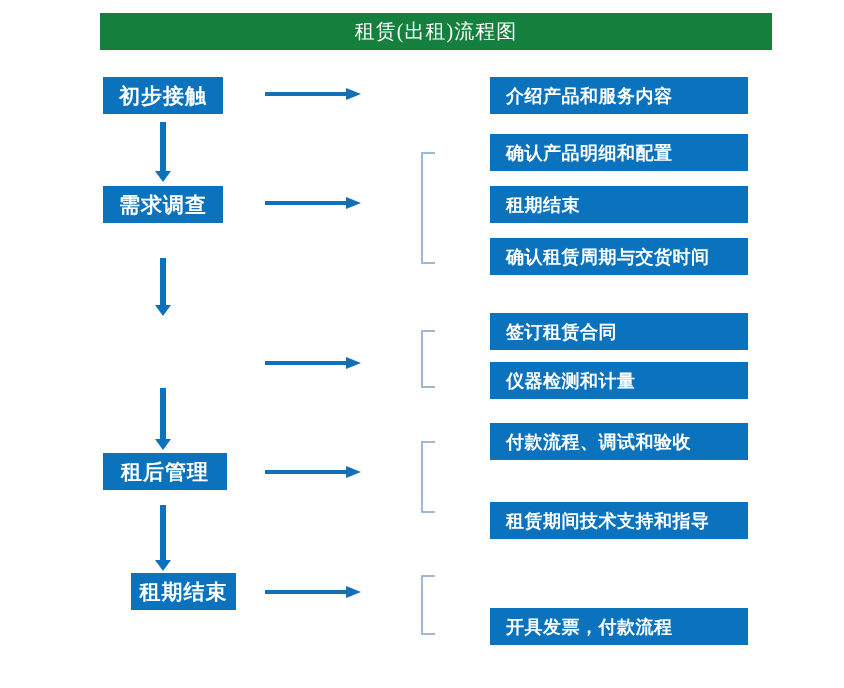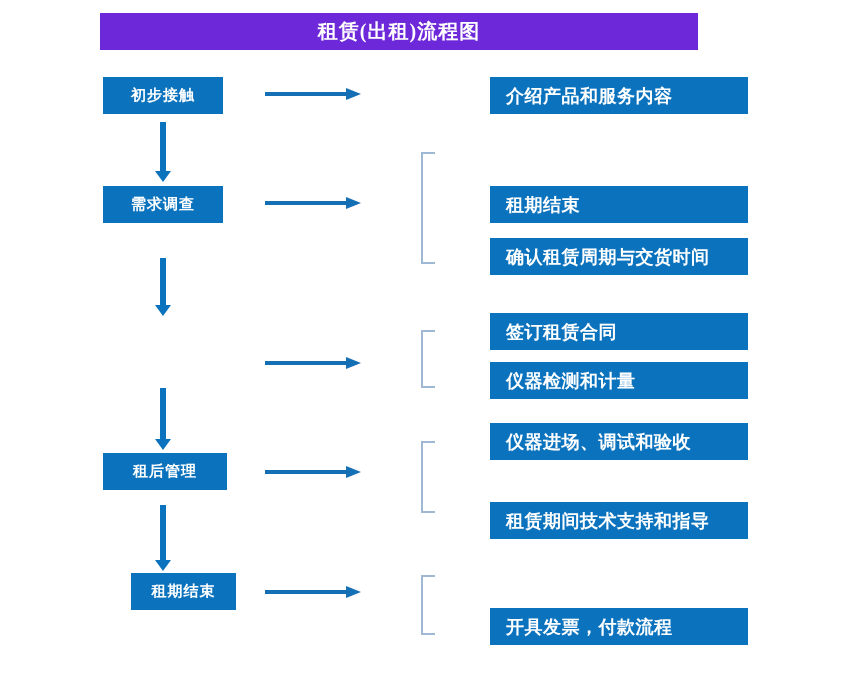--- a/index.html
+++ b/index.html
@@ -18,38 +18,38 @@
     position: relative;
     width: 844px;
     height: 688px;
   }
 
   
   .title-bar {
     position: absolute;
     left: 100px;
     top: 13px;
-    width: 598px;
+    width: 672px;
     height: 37px;
-    background: #6d28d9;
+    background: #15803d;
     color: #ffffff;
     font-size: 20px;
-    font-weight: bold;
+    font-weight: normal;
     display: flex;
     align-items: center;
     justify-content: center;
     letter-spacing: 1px;
   }
 
   
   .stage-box {
     position: absolute;
     background: #0B72BD;
     color: #ffffff;
-    font-size: 15px;
+    font-size: 21px;
     font-weight: bold;
     display: flex;
     align-items: center;
     justify-content: center;
     height: 37px;
     letter-spacing: 1px;
   }
 
   
   .detail-box {
@@ -150,20 +150,21 @@
 
   <div class="stage-box" style="left:103px; top:186px; width:120px;">需求调查</div>
 
   <div class="h-arrow" style="left:265px; top:197px;">
     <div class="shaft"></div>
     <div class="head"></div>
   </div>
 
   <div class="bracket" style="top:152px; height:112px;"></div>
 
+  <div class="detail-box" style="top:134px;">确认产品明细和配置</div>
   <div class="detail-box" style="top:186px;">租期结束</div>
   <div class="detail-box" style="top:238px;">确认租赁周期与交货时间</div>
 
   <div class="v-arrow" style="left:155px; top:258px; height:58px;">
     <div class="shaft" style="height:47px;"></div>
     <div class="head" style="top:47px;"></div>
   </div>
 
 
   <div class="h-arrow" style="left:265px; top:357px;">
@@ -183,21 +184,21 @@
 
   <div class="stage-box" style="left:103px; top:453px; width:124px;">租后管理</div>
 
   <div class="h-arrow" style="left:265px; top:466px;">
     <div class="shaft"></div>
     <div class="head"></div>
   </div>
 
   <div class="bracket" style="top:441px; height:72px;"></div>
 
-  <div class="detail-box" style="top:423px;">仪器进场、调试和验收</div>
+  <div class="detail-box" style="top:423px;">付款流程、调试和验收</div>
   <div class="detail-box" style="top:502px;">租赁期间技术支持和指导</div>
 
   <div class="v-arrow" style="left:155px; top:505px; height:66px;">
     <div class="shaft" style="height:55px;"></div>
     <div class="head" style="top:55px;"></div>
   </div>
 
   <div class="stage-box" style="left:103px; top:573px; width:105px;margin-left:28px;">租期结束</div>
 
   <div class="h-arrow" style="left:265px; top:586px;">

